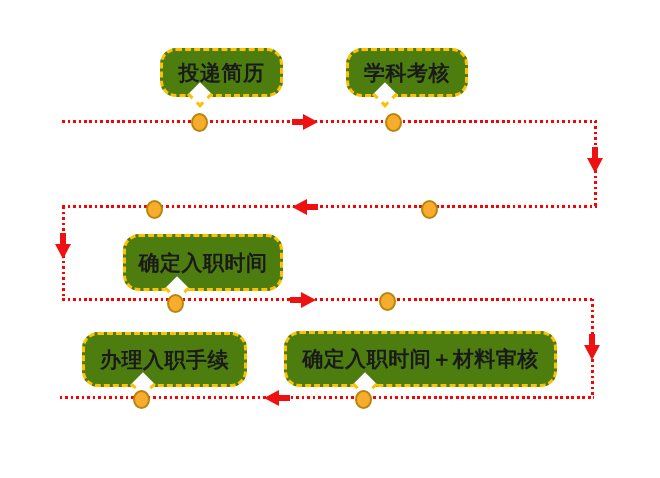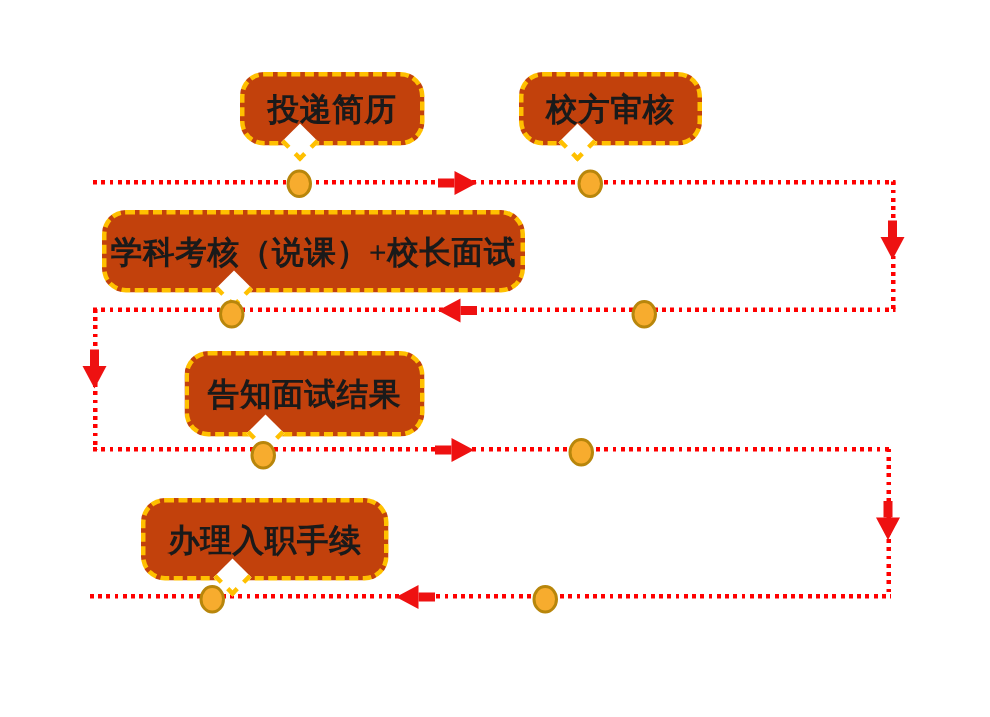--- a/index.html
+++ b/index.html
@@ -14,21 +14,21 @@
   }
   html,body{margin:0;padding:0;background:var(--bg);}
   .stage{
     position:relative;width:660px;height:478px;overflow:hidden;background:var(--bg);
     font-family:"Liberation Serif","DejaVu Serif",serif;
   }
   
   .bubble{
     position:absolute;box-sizing:border-box;
     border:3px dashed var(--bubble-border);
-    border-radius:16px;background:#c2410c;
+    border-radius:16px;background:#4d7c0f;
     display:flex;align-items:center;justify-content:center;
   }
   .bubble::after{
     content:"";position:absolute;bottom:-10px;left:var(--tail,30px);
     width:15px;height:15px;background:#fff;
     border-right:3px dashed var(--bubble-border);
     border-bottom:3px dashed var(--bubble-border);
     transform:rotate(45deg);
   }
   .bubble .lbl{
@@ -97,30 +97,30 @@
     </div>
   <div class="arrow left" style="left:264px;top:390px">
       <span class="shaft"></span>
       <span class="head"></span>
     </div>
 
   <div class="bubble" style="left:160px;top:48px;width:123px;height:49px;--tail:28px">
     <span class="lbl">投递简历</span>
   </div>
   <div class="bubble" style="left:346px;top:48px;width:122px;height:49px;--tail:27px">
-    <span class="lbl">校方审核</span>
-  </div>
-  <div class="bubble" style="left:68px;top:140px;width:282px;height:55px;--tail:76px">
-    <span class="lbl">学科考核（说课）+校长面试</span>
+    <span class="lbl">学科考核</span>
   </div>
   <div class="bubble" style="left:123px;top:234px;width:160px;height:57px;--tail:42px">
-    <span class="lbl">告知面试结果</span>
+    <span class="lbl">确定入职时间</span>
   </div>
-  <div class="bubble" style="left:94px;top:332px;width:165px;height:55px;--tail:49px">
+  <div class="bubble" style="left:82px;top:332px;width:165px;height:55px;--tail:49px">
     <span class="lbl">办理入职手续</span>
+  </div>
+  <div class="bubble" style="left:284px;top:331px;width:273px;height:56px;--tail:69px">
+    <span class="lbl">确定入职时间＋材料审核</span>
   </div>
 
   <div class="node" style="left:191px;top:113px"></div>
   <div class="node" style="left:385px;top:113px"></div>
   <div class="node" style="left:146px;top:200px"></div>
   <div class="node" style="left:421px;top:200px"></div>
   <div class="node" style="left:167px;top:294px"></div>
   <div class="node" style="left:379px;top:292px"></div>
   <div class="node" style="left:133px;top:390px"></div>
   <div class="node" style="left:355px;top:390px"></div>

